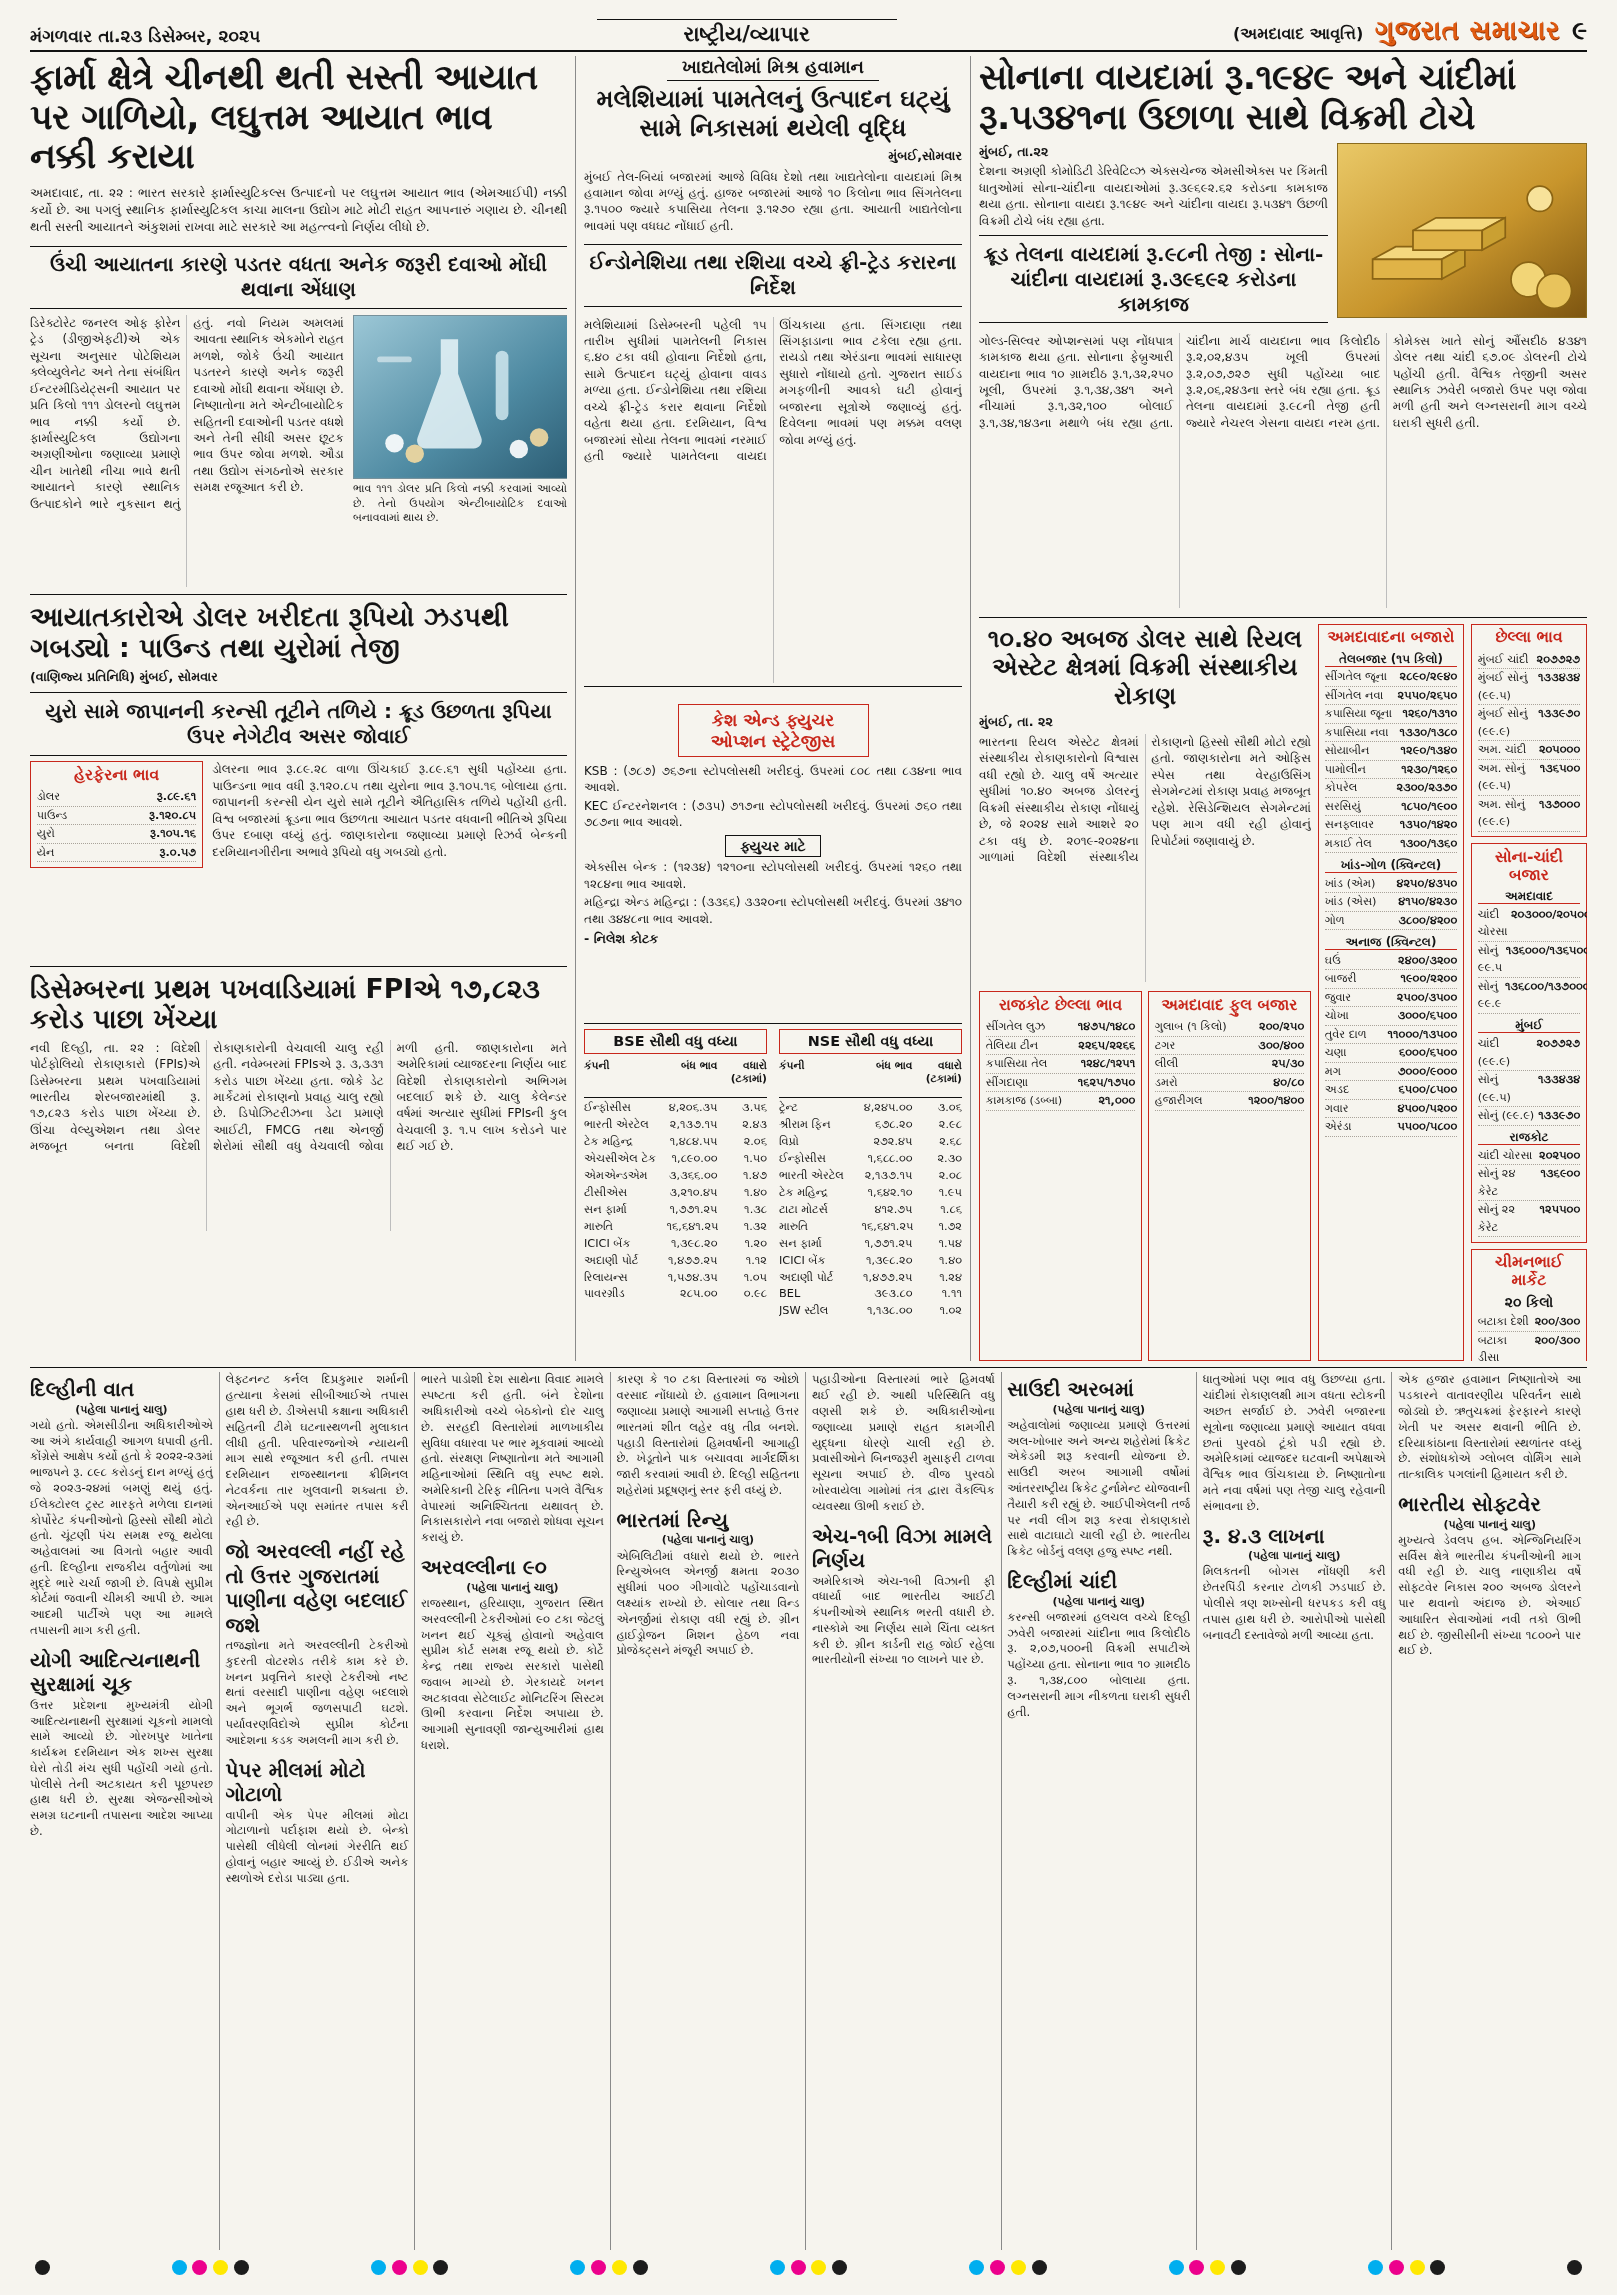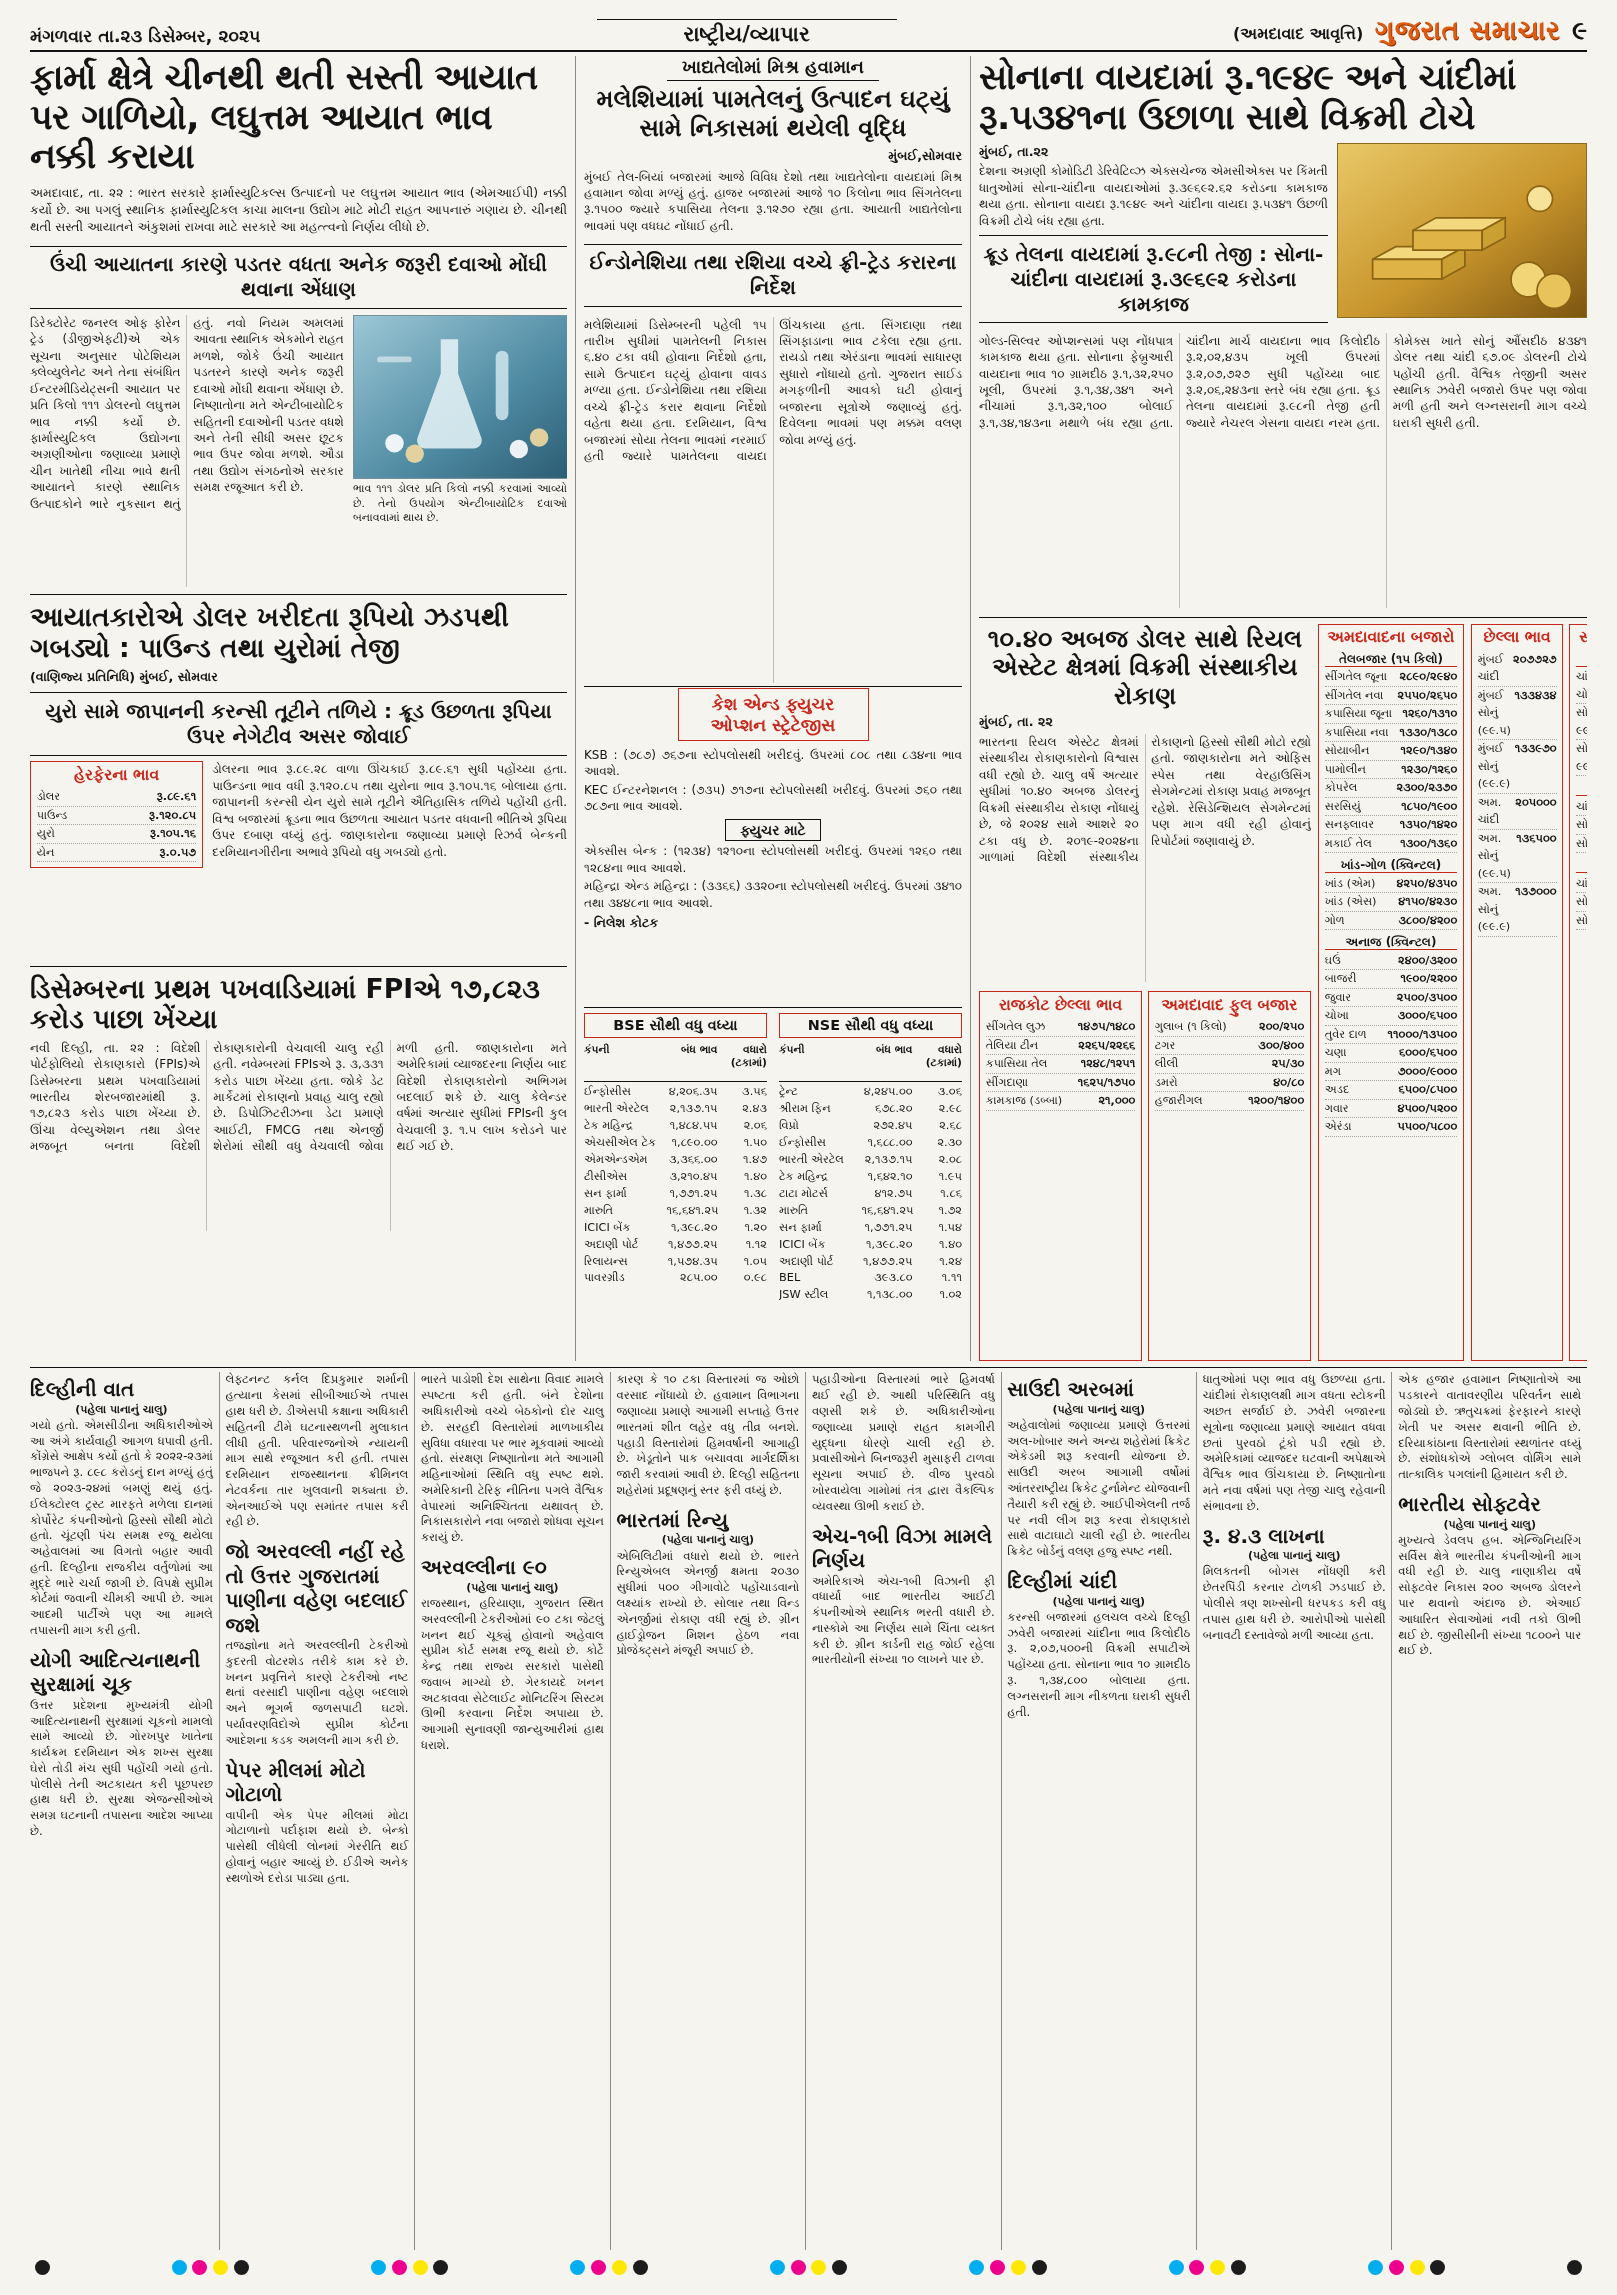--- a/index.html
+++ b/index.html
@@ -39,42 +39,42 @@
   .ph-body{flex:1;margin:0}
   .ph-fig{width:214px;flex:none;margin:0}
   .ph-img{width:214px;height:162px;border:0.6px solid #77919b;overflow:hidden}
   .art-rupee{height:358px;overflow:hidden;display:flex;flex-direction:column}
   .ru-row{display:flex;gap:9.2px;flex:1;overflow:hidden}
   .ratebox{width:173px;flex:none;align-self:flex-start}
   .ru-body{flex:1;margin:0}
   .art-fpi{flex:1;overflow:hidden}
   .art-malaysia{height:630px;overflow:hidden;display:flex;flex-direction:column}
   .mal-body{flex:1}
-  .strat-wrap{height:315px;overflow:hidden;border-top:1.2px solid #111;padding-top:0}
+  .strat-wrap{height:315px;overflow:hidden;border-top:1.2px solid #111;padding-top:16px}
   .strat-title{width:191px;margin:1.2px auto 5.8px;text-align:center;padding:3.5px;color:#c8271b;font-weight:800;font-size:17.3px;line-height:1.2}
   .strat-item{margin:2.3px 0;font-size:12px}
   .strat-fh{font-weight:800;font-size:14px;margin:4.6px auto 1.2px;text-align:center;border:1.2px solid #111;width:max-content;padding:1.2px 14px}
   .strat-by{font-weight:800;text-align:left;font-size:12.7px;margin-top:3.5px}
   .tables-row{display:flex;gap:12px;flex:1;overflow:hidden;margin-top:4.6px;border-top:1.2px solid #111;padding-top:5.8px}
   .stable{flex:1;overflow:hidden}
   .ttl{border:1.7px solid #c8271b;font-size:14.4px;font-weight:800;text-align:center;padding:2.9px 2.3px;margin-bottom:4.6px}
   .thead{display:flex;font-weight:700;font-size:10.7px;border-bottom:1.2px solid #111;padding-bottom:12px;margin-bottom:2.3px}
   .trow{display:flex;font-size:11.3px;line-height:1.5}
   .tc{flex:1;text-align:right}
   .tc.name{flex:1.7;text-align:left}
   
   .art-gold{height:555px;overflow:hidden;display:flex;flex-direction:column}
   .gold-row{display:flex;gap:9.2px}
   .gold-left{flex:1;overflow:hidden}
   .gold-img{width:248px;height:173px;flex:none;border:0.6px solid #8a6b1e;overflow:hidden}
   .gold-tail{flex:1}
   .re-band{display:flex;gap:7px;flex:1;overflow:hidden;margin-top:5.8px;border-top:1.2px solid #111;padding-top:5.8px}
   .re-left{width:332px;display:flex;flex-direction:column;overflow:hidden}
   .re-mid{width:146px;overflow:hidden}
-  .re-right{flex:1;display:flex;flex-direction:row;gap:5.8px;overflow:hidden}
+  .re-right{flex:1;display:flex;flex-direction:column;gap:5.8px;overflow:hidden}
   .mini-row{display:flex;gap:5.8px;margin-top:5.8px;flex:1;overflow:hidden}
   .mini{flex:1;overflow:hidden}
   
   .rbox{border:1.7px solid #c8271b;padding:4.6px 5.8px;box-sizing:border-box}
   .btitle{color:#c8271b;font-weight:800;font-size:15.6px;text-align:center;margin-bottom:3.5px;line-height:1.15}
   .mhead{font-weight:800;font-size:12px;text-align:center;margin:4.6px 0 1.7px;border-bottom:0.6px solid #c8271b}
   .munit{text-align:center;font-weight:700;font-size:14px;margin-bottom:2.3px}
   .mrow{display:flex;justify-content:space-between;font-size:11.3px;line-height:1.55;border-bottom:0.6px dotted #a9a39a;gap:3.5px}
   .mrow .mv{font-weight:700;white-space:nowrap}
   

